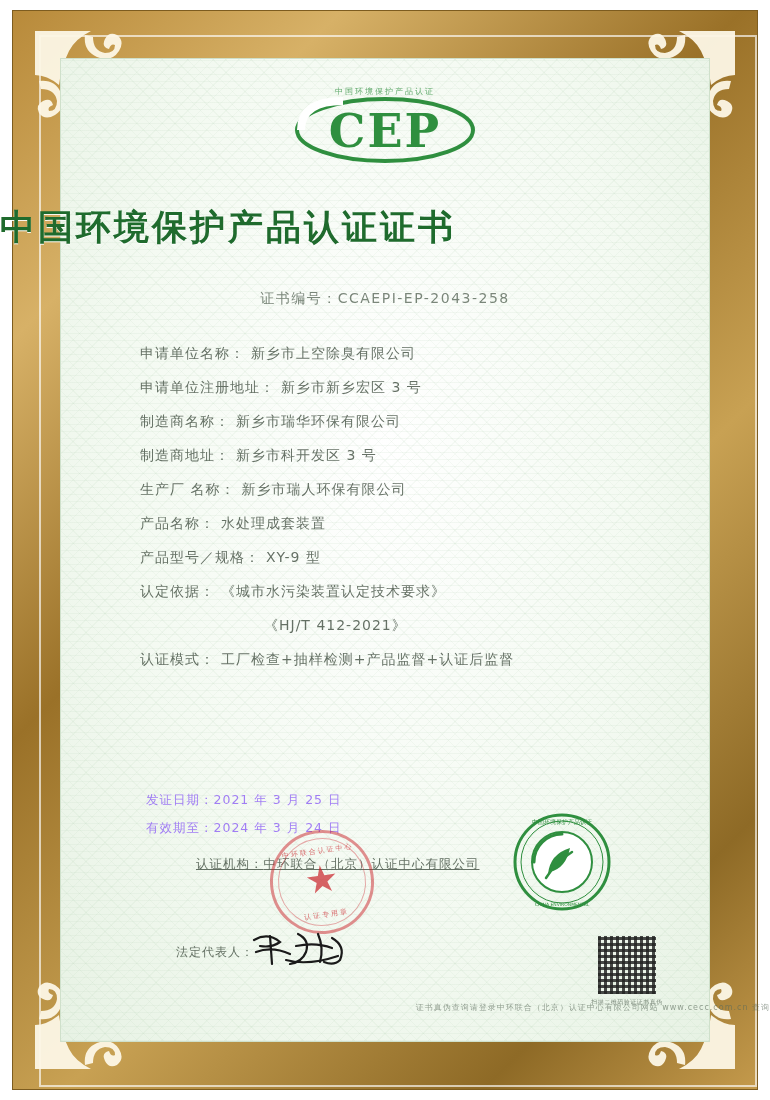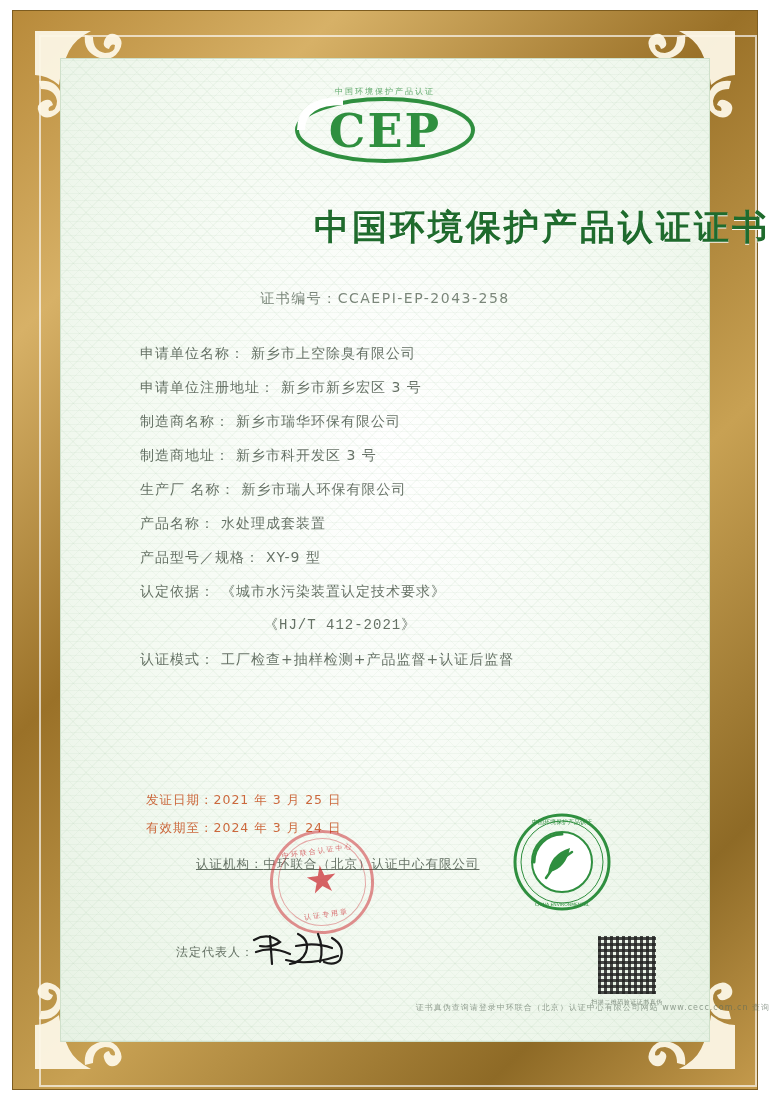--- a/index.html
+++ b/index.html
@@ -101,21 +101,21 @@
     width: 196px;
     height: 74px;
   }
   .logo-mark svg { display: block; }
 
   
   .title {
     position: absolute;
     left: 0; right: 0;
     top: 204px;
-    text-align: right;
+    text-align: left;
     font-family: "DejaVu Serif", "Liberation Serif", serif;
     font-size: 35px;
     font-weight: bold;
     letter-spacing: 3px;
     color: #1f6b2d;
     text-shadow: 0 1px 0 rgba(255,255,255,0.9);
   }
 
   .cert-no {
     position: absolute;
@@ -139,33 +139,33 @@
     display: block;
     font-size: 14px;
     line-height: 34px;
     color: #3c4a3c;
     letter-spacing: 1px;
     white-space: nowrap;
     opacity: 0.78;
   }
   .field-row .lbl { margin-right: 6px; }
   .field-row .val { }
-  .field-row.indent { padding-left: 118px; font-family: Liberation Mono, monospace; }
+  .field-row.indent { padding-left: 118px; }
 
   
   .dates {
     position: absolute;
     left: 146px;
     top: 786px;
     width: 420px;
   }
   .date-row {
     font-size: 12.5px;
     line-height: 28px;
-    color: #c2410c;
+    color: #8b5cf6;
     letter-spacing: 1px;
     opacity: 0.78;
     white-space: nowrap;
   }
   .auth-row {
     position: absolute;
     left: 196px;
     top: 856px;
     font-size: 12.5px;
     color: #3c4a3c;

